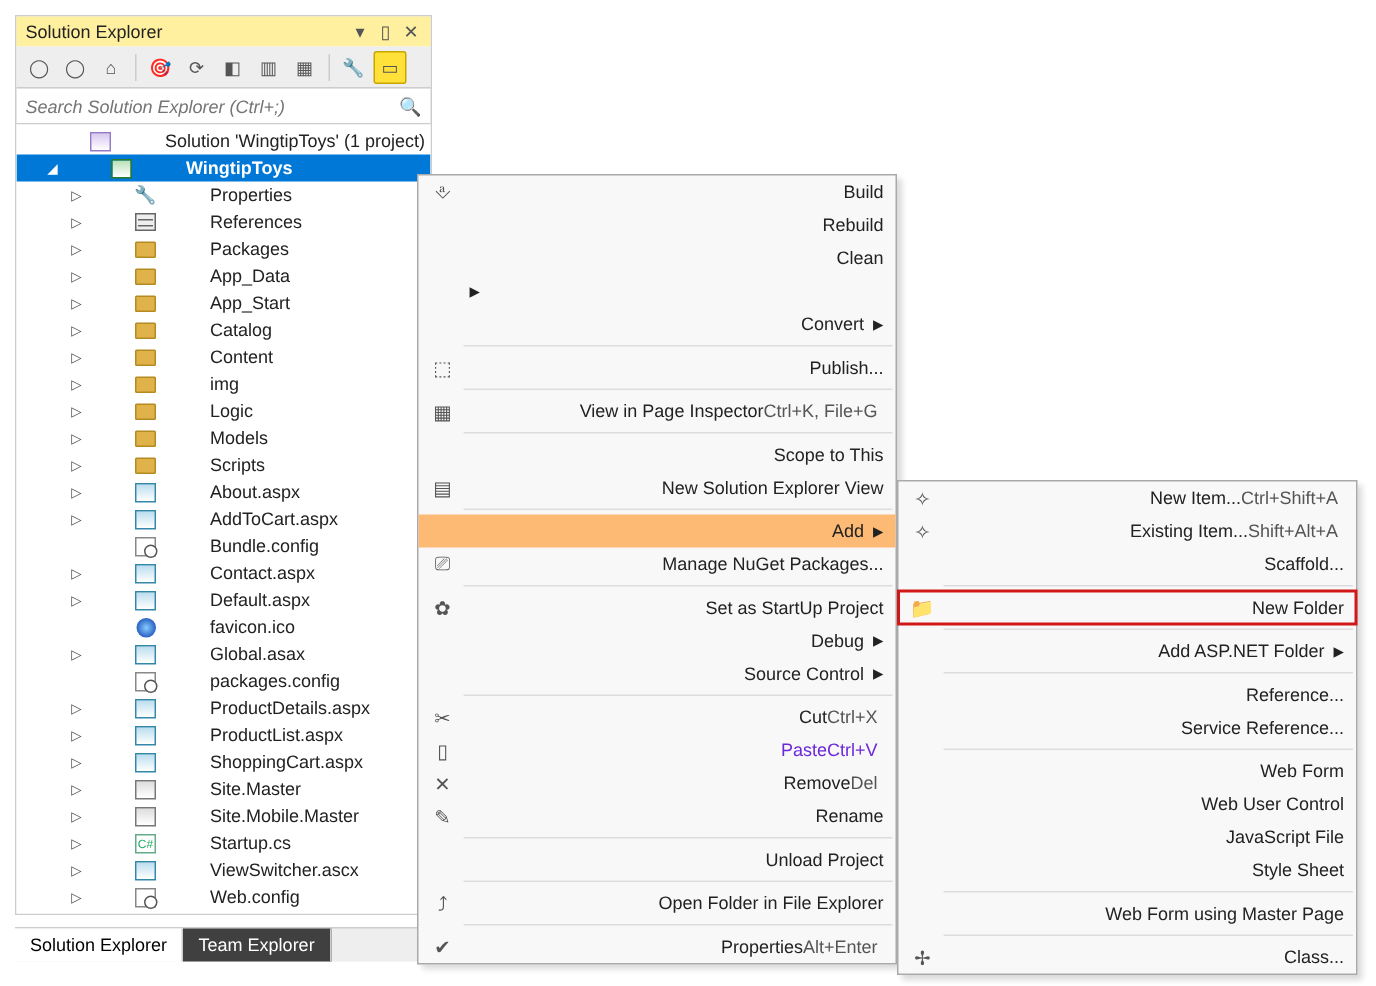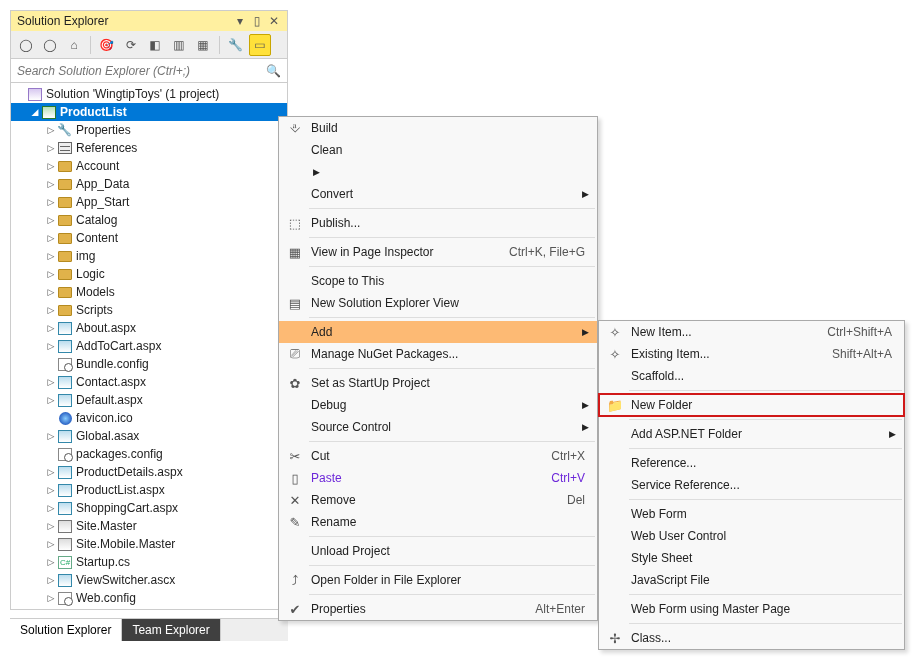--- a/index.html
+++ b/index.html
@@ -9,38 +9,38 @@
 .titlebar .title { flex: 1; font-weight: normal; color:#222; }
 .titlebar .iconbtn { width: 14px; height: 14px; margin-left: 3px; display:flex; align-items:center; justify-content:center; color:#555;}
 .toolbar { background: #eee; padding: 3px 4px; display: flex; align-items: center; gap: 2px; border-bottom: 1px solid #ccc; height: 28px;}
 .toolbtn { width: 22px; height: 22px; display:flex; align-items:center; justify-content:center; border-radius:2px; color:#555;}
 .toolbtn.sel { background: #ffe13a; border: 1px solid #c9a600; }
 .sep { width:1px; height:18px; background:#ccc; margin:0 3px;}
 .searchbox { display:flex; align-items:center; border-bottom:1px solid #ccc; padding:2px 4px; height: 24px;}
 .searchbox input { flex:1; border:none; outline:none; color:#888; background:transparent; font-style: italic;}
 .searchbox .mag { color:#777; width:18px; text-align:center;}
 .tree { padding: 2px 0; background:#fff; max-height: 555px; overflow:hidden;}
-.node { display:flex; align-items:center; height: 18px; padding-left: 4px; white-space:nowrap;}
+.node { display:flex; align-items:center; height: 18px; padding-left: 4px; white-space:nowrap;gap:32px;}
 .node .arrow { width:12px; text-align:center; color:#555; font-size:9px;}
 .node .icon { width:16px; height:16px; display:flex; align-items:center; justify-content:center; margin-right:3px;}
 .node .label { color:#222; }
 .node.sel { background: #0078d7; }
 .node.sel .label { color:#fff; font-weight:bold;}
 .node.sel .arrow { color:#fff;}
 .ind18 { padding-left: 18px;} .ind34 { padding-left: 34px;}
 .tabs { display:flex; border-top:1px solid #ccc; background:#eee; position:absolute; left:10px; top:618px; width:278px; }
 .tab { padding: 4px 10px; border-right:1px solid #ccc; }
 .tab.active { background:#fff; }
 .tab.inactive { background:#404040; color:#fff; }
 .menu { position:absolute; background:#f8f8f8; border:1px solid #aaa; box-shadow: 3px 3px 4px rgba(0,0,0,.15);}
 .menu1 { left: 278px; top: 116px; width: 320px;}
 .menu2 { left: 598px; top: 320px; width: 307px;}
 .mitem { display:flex; align-items:center; height: 22px; padding: 0 8px 0 4px; }
 .mitem .micon { width:24px; text-align:center; color:#555; font-size:13px;}
-.mitem .mlabel { flex:1; padding-left:4px; color:#222;}
+.mitem .mlabel { flex:1; padding-left:4px; color:#222;text-align:right;}
 .mitem .mkey { color:#555; padding-right: 4px;}
 .mitem .marrow { color:#222; font-size:9px; padding-left:6px;}
 .mitem.hl { background:#fdba74; }
 .mitem.disabled .mlabel, .mitem.disabled .mkey { color:#6d28d9; }
 .mitem.redbox { outline: 2px solid #d01818; outline-offset:-1px; }
 .msep { height:1px; background:#ddd; margin: 3px 2px 3px 30px;}
 
 .ic-folder { width:14px; height:11px; background:#e0b24a; border:1px solid #b58a20; border-radius:1px;}
 .ic-cs { width:14px; height:13px; background:#fff; border:1px solid #6a8; color:#2a6; font-size:8px; line-height:11px; text-align:center;}
 .ic-wrench { color:#333; font-size:12px;}
@@ -89,21 +89,21 @@
       <span class="icon">
           <span class="ic-sln"></span>
         </span>
       <span class="label">Solution 'WingtipToys' (1 project)</span>
     </div>
     <div class="node sel ind18">
       <span class="arrow">◢</span>
       <span class="icon">
           <span class="ic-proj"></span>
         </span>
-      <span class="label">ProductList</span>
+      <span class="label">WingtipToys</span>
     </div>
     <div id="tree-items">
         <div class="node ind34">
           <span class="arrow">▷</span>
           <span class="icon">
             <span class="ic-wrench">🔧</span>
           </span>
           <span class="label">Properties</span>
         </div>
         <div class="node ind34">
@@ -111,21 +111,21 @@
           <span class="icon">
             <span class="ic-ref"></span>
           </span>
           <span class="label">References</span>
         </div>
         <div class="node ind34">
           <span class="arrow">▷</span>
           <span class="icon">
             <span class="ic-folder"></span>
           </span>
-          <span class="label">Account</span>
+          <span class="label">Packages</span>
         </div>
         <div class="node ind34">
           <span class="arrow">▷</span>
           <span class="icon">
             <span class="ic-folder"></span>
           </span>
           <span class="label">App_Data</span>
         </div>
         <div class="node ind34">
           <span class="arrow">▷</span>
@@ -297,20 +297,24 @@
   <div class="tab inactive">Team Explorer</div>
 </div>
 
 <div class="menu menu1" id="menu1">
     <div class="mitem">
       <span class="micon">⎀</span>
       <span class="mlabel">Build</span>
     </div>
     <div class="mitem">
       <span class="micon"></span>
+      <span class="mlabel">Rebuild</span>
+    </div>
+    <div class="mitem">
+      <span class="micon"></span>
       <span class="mlabel">Clean</span>
     </div>
     <div class="mitem">
       <span class="micon"></span>
       <span class="marrow">▶</span>
     </div>
     <div class="mitem">
       <span class="micon"></span>
       <span class="mlabel">Convert</span>
       <span class="marrow">▶</span>
@@ -437,25 +441,25 @@
     <div class="mitem">
       <span class="micon"></span>
       <span class="mlabel">Web Form</span>
     </div>
     <div class="mitem">
       <span class="micon"></span>
       <span class="mlabel">Web User Control</span>
     </div>
     <div class="mitem">
       <span class="micon"></span>
+      <span class="mlabel">JavaScript File</span>
+    </div>
+    <div class="mitem">
+      <span class="micon"></span>
       <span class="mlabel">Style Sheet</span>
-    </div>
-    <div class="mitem">
-      <span class="micon"></span>
-      <span class="mlabel">JavaScript File</span>
     </div>
     <div class="msep"></div>
     <div class="mitem">
       <span class="micon"></span>
       <span class="mlabel">Web Form using Master Page</span>
     </div>
     <div class="msep"></div>
     <div class="mitem">
       <span class="micon">✢</span>
       <span class="mlabel">Class...</span>

